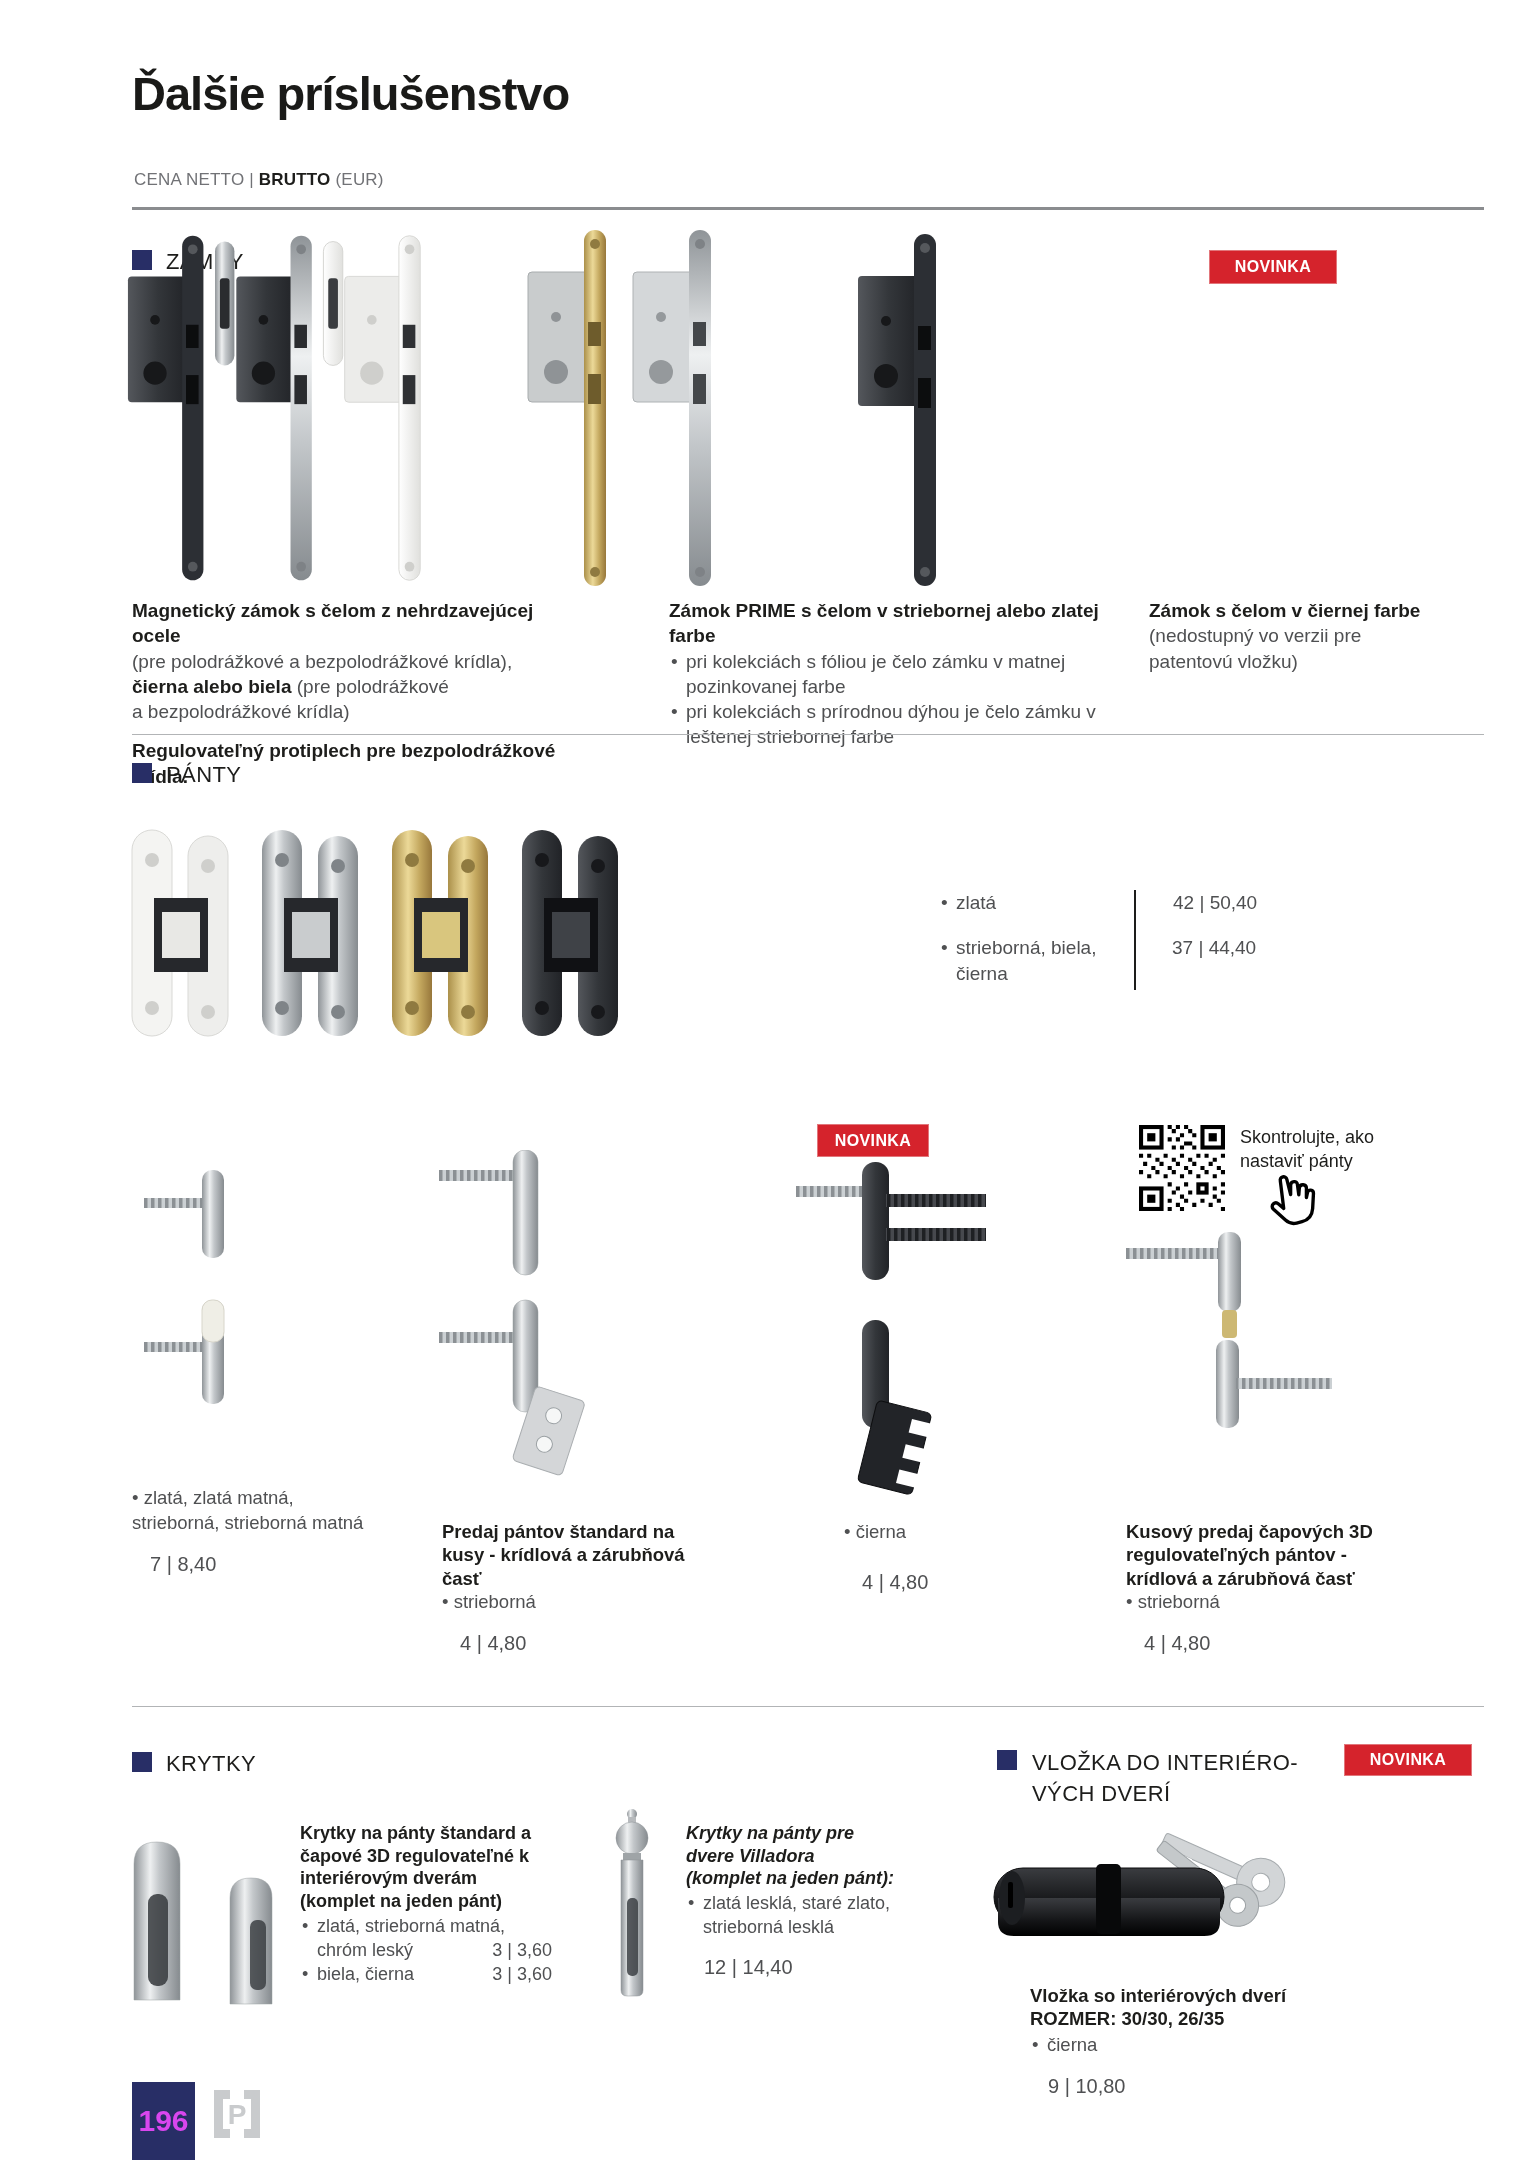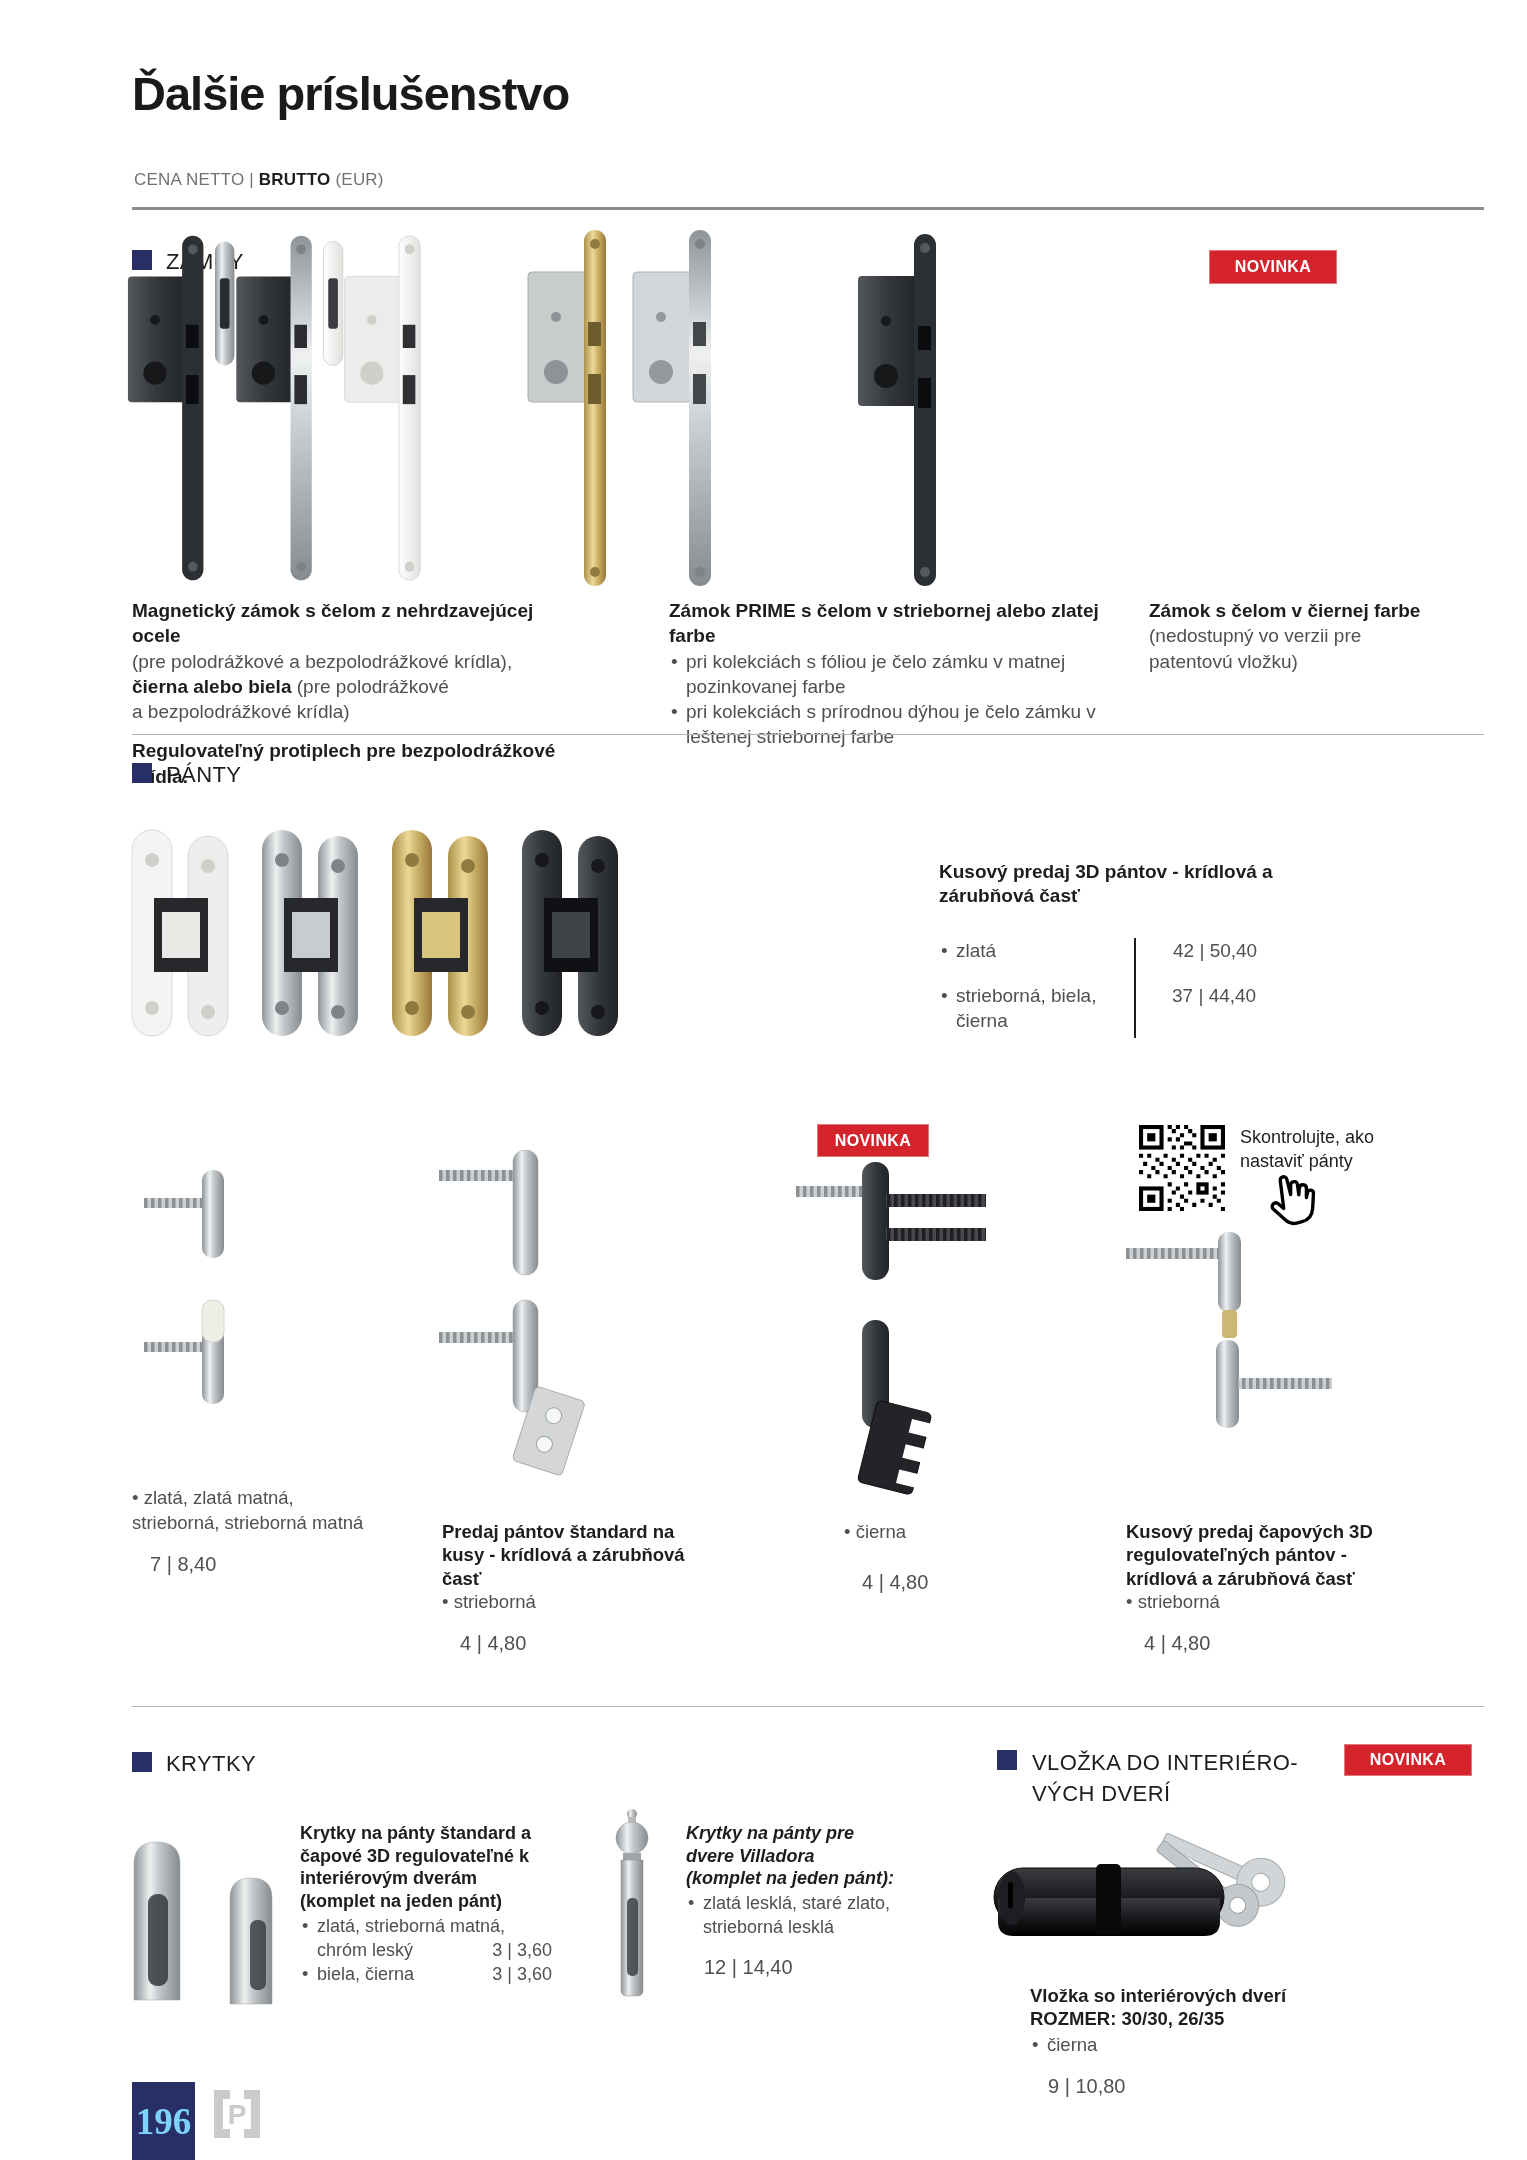--- a/index.html
+++ b/index.html
@@ -20,22 +20,22 @@
   .cap-title{font-weight:bold;font-size:18.5px;line-height:1.26;color:#1d1d1b;}
   .price{font-size:20px;color:#4f5052;padding-left:18px;}
   .blt{position:relative;padding-left:17px;}
   .blt::before{content:"\2022";position:absolute;left:2px;color:#4f5052;}
   .blt-flush{padding-left:0;}
   .blt-flush::before{content:"\2022\00a0";color:#4f5052;}
   .optrow{display:flex;justify-content:space-between;}
   .optrow .pr{white-space:nowrap;color:#4f5052;}
   svg{display:block;}
   .info-divider{position:absolute;width:2px;background:#1d1d1b;}
-  .footer-page{background:#282e66;color:#7dd3fc;font-weight:bold;font-size:37px;
-               display:flex;align-items:center;justify-content:center;font-family:Liberation Serif, serif;}
+  .footer-page{background:#282e66;color:#d946ef;font-weight:bold;font-size:30px;
+               display:flex;align-items:center;justify-content:center;}
 </style>
 </head>
 <body>
 
 <div class="page">
 
   <svg width="0" height="0" style="position:absolute" aria-hidden="true">
     <defs>
       <linearGradient id="gch" x1="0" y1="0" x2="1" y2="0">
         <stop offset="0" stop-color="#8f9498"></stop>
@@ -230,24 +230,20 @@
     <rect x="62" y="10" width="40" height="200" rx="20" fill="url(#gdk)"></rect>
     <circle cx="26" cy="34" r="7" fill="#17181b"></circle>
       <circle cx="26" cy="182" r="7" fill="#17181b"></circle>
     <circle cx="82" cy="40" r="7" fill="#17181b"></circle>
       <circle cx="82" cy="186" r="7" fill="#17181b"></circle>
     <rect x="28" y="72" width="54" height="74" fill="#101114"></rect>
     <rect x="36" y="86" width="38" height="46" fill="#3f4247"></rect>
   </svg>
 
   <div class="abs" style="left:895px;top:860px;width:340px;">
-    <div class="cap-title" style="font-size:19px;">
-      <span>Kusový predaj 3D pántov - krídlová a</span><br>
-      <span>zárubňová časť</span>
-    </div>
     <div style="position:relative;margin-top:30px;">
       <div class="info-divider" style="left:195px;top:0;height:100px;"></div>
       <div style="display:flex;margin-bottom:20px;">
         <div class="txt blt" style="width:178px;">zlatá</div>
         <div class="txt" style="padding-left:39px;">42 | 50,40</div>
       </div>
       <div style="display:flex;">
         <div class="txt blt" style="width:178px;">
           <span>strieborná, biela,</span><br>
           <span>čierna</span>

